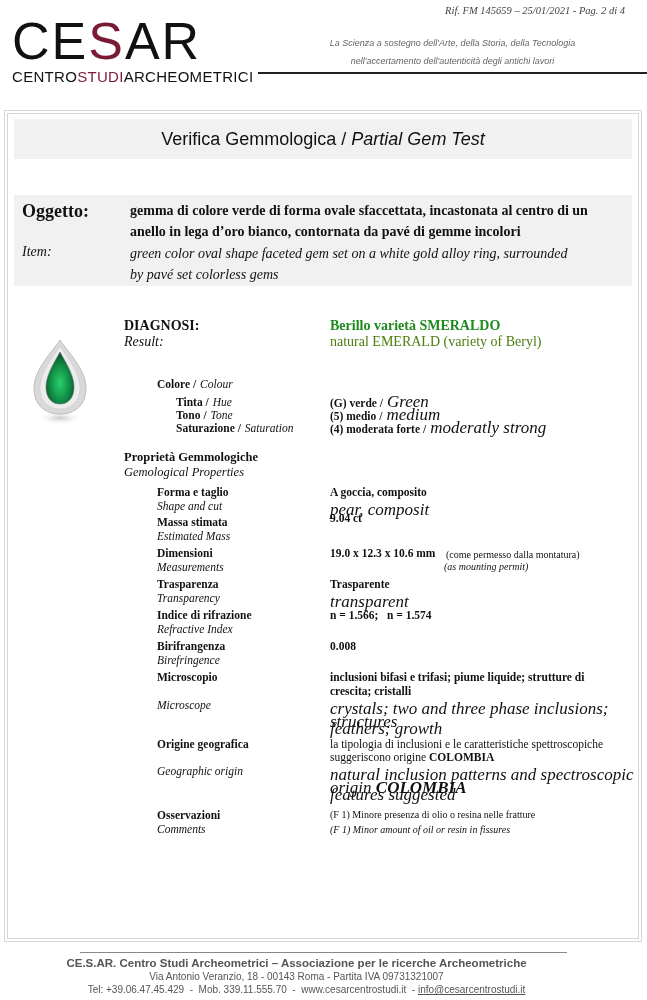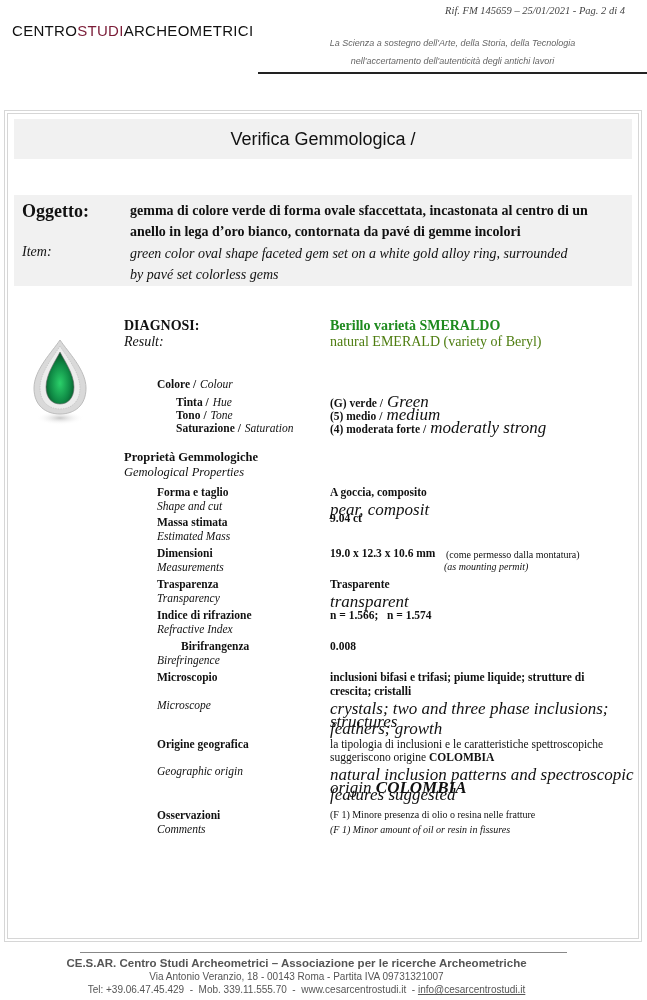--- a/index.html
+++ b/index.html
@@ -53,32 +53,34 @@
   .foot2 { top: 971px; font-size: 10px; }
   .foot3 { top: 984px; font-size: 10px; padding-left: 20px; }
   .foot3 .mail { text-decoration: underline; margin-top: 24px; }
 </style>
 </head>
 <body>
 
 <div class="abs ref">Rif. FM 145659 – 25/01/2021 - Pag. 2 di 4</div>
 
 <div class="abs logo">
+  <div class="logo-main"><span>CE</span><span class="accent">S</span><span>AR</span></div>
   <div class="logo-sub"><span>CENTRO</span><span class="accent">STUDI</span><span>ARCHEOMETRICI</span></div>
 </div>
 
 <div class="abs tagline tag1">La Scienza a sostegno dell'Arte, della Storia, della Tecnologia</div>
 <div class="abs tagline tag2">nell'accertamento dell'autenticità degli antichi lavori</div>
 <div class="abs header-rule"></div>
 
 <div class="abs frame-outer"></div>
 <div class="abs frame-inner"></div>
 
 <div class="abs title-band">
   <span>Verifica Gemmologica /</span>
+  <span class="it">Partial Gem Test</span>
 </div>
 
 <div class="abs obj-band"></div>
 <div class="abs obj-lbl" style="top:201px; left:22px;">Oggetto:</div>
 <div class="abs obj-txt" style="top:200px; left:130px;">gemma di colore verde di forma ovale sfaccettata, incastonata al centro di un</div>
 <div class="abs obj-txt" style="top:221px; left:130px;">anello in lega d’oro bianco, contornata da pavé di gemme incolori</div>
 <div class="abs obj-lbl-it" style="top:244px; left:22px;">Item:</div>
 <div class="abs obj-txt-it" style="top:243px; left:130px;">green color oval shape faceted gem set on a white gold alloy ring, surrounded</div>
 <div class="abs obj-txt-it" style="top:264px; left:130px;">by pavé set colorless gems</div>
 
@@ -157,21 +159,21 @@
 
 <div class="abs lbl-b" style="top:578px; left:157px;">Trasparenza</div>
 <div class="abs lbl-i" style="top:592px; left:157px;">Transparency</div>
 <div class="abs val-b" style="top:578px; left:330px;">Trasparente</div>
 <div class="abs val-i" style="top:592px; left:330px;">transparent</div>
 
 <div class="abs lbl-b" style="top:609px; left:157px;">Indice di rifrazione</div>
 <div class="abs lbl-i" style="top:623px; left:157px;">Refractive Index</div>
 <div class="abs val-b" style="top:609px; left:330px; white-space:pre;">n = 1.566;   n = 1.574</div>
 
-<div class="abs lbl-b" style="top:640px; left:157px;margin-left:24px;">Birifrangenza</div>
+<div class="abs lbl-b" style="top:640px; left:157px;">Birifrangenza</div>
 <div class="abs lbl-i" style="top:654px; left:157px;">Birefringence</div>
 <div class="abs val-b" style="top:640px; left:330px;">0.008</div>
 
 <div class="abs lbl-b" style="top:671px; left:157px;">Microscopio</div>
 <div class="abs val-b" style="top:671px; left:330px;">inclusioni bifasi e trifasi; piume liquide; strutture di</div>
 <div class="abs val-b" style="top:685px; left:330px;">crescita; cristalli</div>
 <div class="abs lbl-i" style="top:699px; left:157px;">Microscope</div>
 <div class="abs val-i" style="top:699px; left:330px;">crystals; two and three phase inclusions; feathers; growth</div>
 <div class="abs val-i" style="top:712px; left:330px;">structures</div>
 

